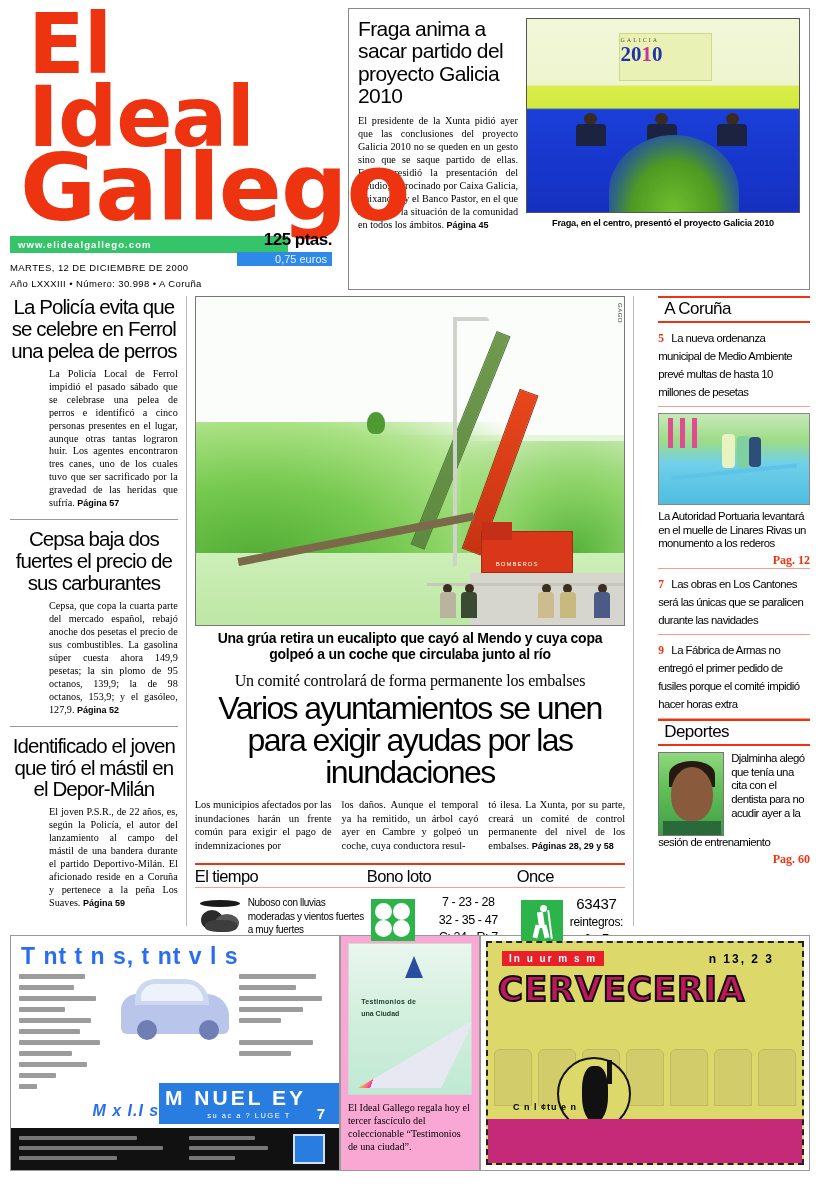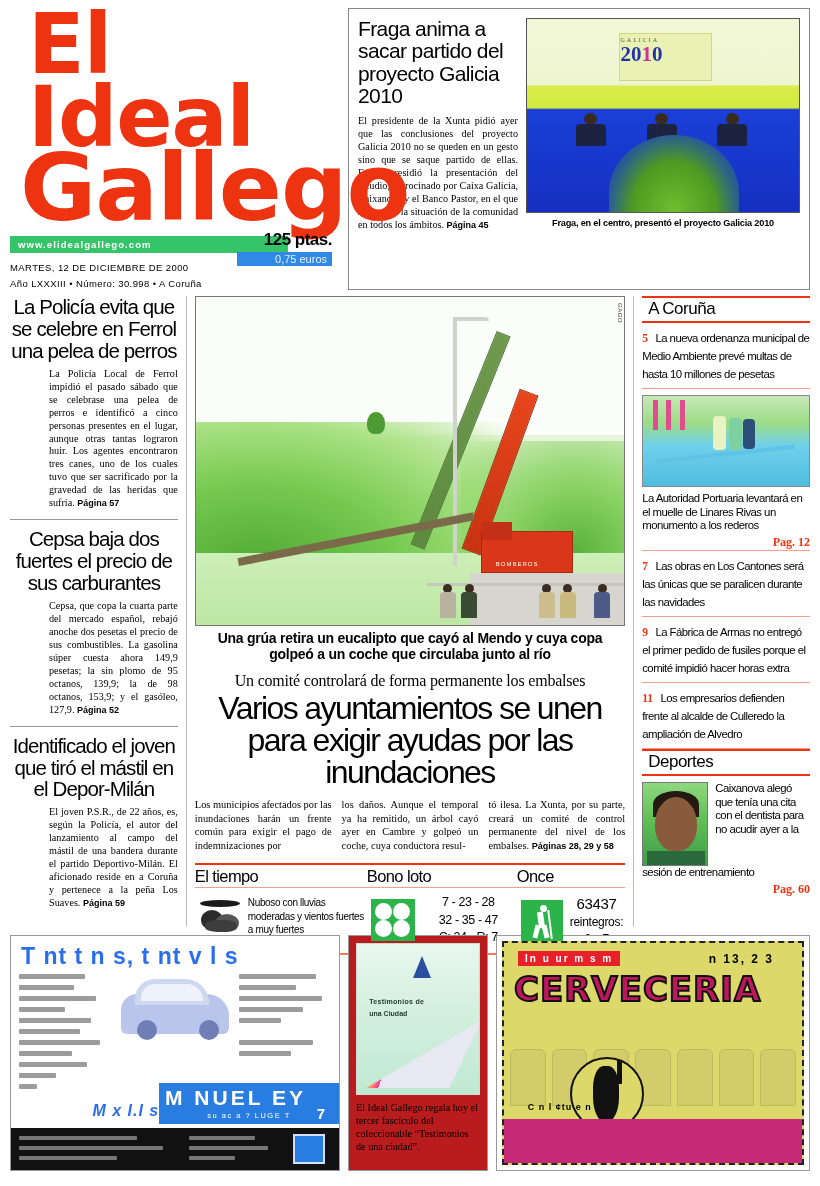--- a/index.html
+++ b/index.html
@@ -64,21 +64,21 @@
     position: absolute; left: 30%; bottom: 0; width: 48%; height: 40%;
     background: radial-gradient(ellipse at 50% 100%, #6fbf2f 0%, #4e9a22 46%, #2b5f8e 70%, #1530c0 100%);
     border-radius: 50% 50% 0 0 / 75% 75% 0 0;
   }
   .fraga-cap { font-size: 9.2px; font-weight: bold; text-align: center; margin-top: 5px; letter-spacing: -0.2px; }
 
   
   .body-grid { display: flex; margin-top: 6px; height: 630px; }
   .col-left { width: 178px; padding-right: 8px; border-right: 1px solid #bbb; }
   .col-mid  { flex: 1; padding: 0 8px; }
-  .col-right{ width: 178px; padding-left: 8px; border-left: 1px solid #bbb; }
+  .col-right{ width: 178px; padding-left: 24px; border-left: 1px solid #bbb; }
 
   .lead-head {
     font-size: 20.5px; line-height: 1.07; letter-spacing: -0.9px;
     text-align: center; font-weight: 400;
   }
   .lead-body {
     font-family: "Liberation Serif", serif;
     font-size: 10.2px; line-height: 1.27; text-align: justify; margin-top: 6px; margin-left: 39px;
   }
   .rule-thin { border-top: 1px solid #999; margin: 9px 0 8px; }
@@ -190,42 +190,42 @@
   .dep-photo {
     width: 66px; height: 84px; flex: none; border: 1px solid #777;
     background: linear-gradient(#8fd87f 0%, #63c257 40%, #3f9e48 100%); position: relative; overflow: hidden;
   }
   .dep-photo .face { position:absolute; left:12px; top:14px; width:42px; height:54px; background:#8a5a3c; border-radius:50% 50% 45% 45%; }
   .dep-photo .hair { position:absolute; left:10px; top:8px; width:46px; height:26px; background:#241a12; border-radius:50% 50% 0 0; }
   .dep-photo .shirt{ position:absolute; left:4px; bottom:0; width:58px; height:14px; background:#2a6a3a; }
   .dep-text { font-size: 11.4px; line-height: 1.2; letter-spacing: -0.55px; }
 
   
-  .ads-row { display: flex; gap: 8px; margin-top: 9px; height: 236px; }
+  .ads-row { display: flex; margin-top: 9px; height: 236px; }
   .ad-car { width: 330px; border: 1px solid #999; background: #fff; position: relative; overflow: hidden; }
   .ad-car .hdr { color: #2a6ef0; font-size: 23px; font-weight: bold; letter-spacing: 1px; padding: 7px 10px 0; }
   .ad-car .cols { display: flex; padding: 4px 8px; gap: 4px; height: 124px; }
   .ad-car .blur-col { width: 92px; }
   .ad-car .blurline { height: 5px; background: #4a4a4a; opacity: .55; margin-bottom: 6px; border-radius: 1px; }
   .ad-car .carimg { flex: 1; position: relative; }
   .ad-car .car-body { position: absolute; left: 6px; top: 20px; width: 108px; height: 40px; background: #b9c5ea; border-radius: 16px 22px 6px 6px; }
   .ad-car .car-roof { position: absolute; left: 20px; top: 5px; width: 74px; height: 26px; background: #cfd8f1; border-radius: 20px 24px 0 0; }
   .ad-car .car-win { position: absolute; left: 26px; top: 10px; width: 62px; height: 17px; background: #eef2fb; border-radius: 14px 16px 0 0; }
   .ad-car .car-w1 { position:absolute; left:16px; bottom:-6px; width:20px; height:20px; background:#6f7fb5; border-radius:50%; }
   .ad-car .car-w2 { position:absolute; right:10px; bottom:-6px; width:20px; height:20px; background:#6f7fb5; border-radius:50%; }
   .ad-car .price-line { color: #2a6ef0; font-size: 16px; font-style: italic; font-weight: bold; text-align: center; margin-top: 8px; letter-spacing: 1px;}
   .ad-car .blue-badge { position: absolute; right: 0; bottom: 46px; width: 180px; background: #2a7de0; color: #fff; padding: 3px 6px; }
   .ad-car .bb-name { font-size: 21px; font-weight: bold; letter-spacing: 3px; }
   .ad-car .bb-sub { font-size: 7.5px; text-align: center; letter-spacing: 1.5px; line-height: 1.5; }
   .ad-car .bb-num { position: absolute; right: 14px; bottom: 2px; font-size: 15px; font-weight: bold; }
   .ad-car .footer-bar { position: absolute; left: 0; bottom: 0; width: 100%; height: 42px; background: #111; }
   .ad-car .fb-line { position:absolute; left:8px; height:4px; background:#777; border-radius:1px; }
   .ad-car .blue-sq { position: absolute; right: 14px; bottom: 6px; width: 32px; height: 30px; background: #2a7de0; border: 2px solid #cfe0f7; }
 
-  .ad-book { width: 140px; border: 1px solid #999; background: #b91c1c; padding: 7px; }
+  .ad-book { width: 140px; border: 1px solid #999; background: #f9a8d4; padding: 7px; }
   .ad-book .cover {
     height: 152px; position: relative; overflow: hidden;
     background: linear-gradient(#e9f7ef 0%, #d6f0e0 40%, #bfe9d2 100%);
     border: 1px solid #cfd9d2;
   }
   .ad-book .prism {
     position: absolute; left: 4px; bottom: 6px; width: 126px; height: 110px;
     background: conic-gradient(from 200deg at 18% 86%, #ff2b9d 0deg, #ffe23a 40deg, #48e36a 80deg, #34c8e8 120deg, #6a46e8 160deg, #e8e8f2 200deg, #e8e8f2 360deg);
     clip-path: polygon(4% 100%, 96% 38%, 70% 100%);
   }
@@ -457,33 +457,29 @@
       <div class="r-pag">Pag. 12</div>
 
       <div class="r-item" style="border-top:1.5px solid #f4a08c;">
         <span class="r-num">7</span>
         <span class="r-text">Las obras en Los Cantones será las únicas que se paralicen durante las navidades</span>
       </div>
       <div class="r-item">
         <span class="r-num">9</span>
         <span class="r-text">La Fábrica de Armas no entregó el primer pedido de fusiles porque el comité impidió hacer horas extra</span>
       </div>
-      <div class="r-item">
-        <span class="r-num">11</span>
-        <span class="r-text">Los empresarios defienden frente al alcalde de Culleredo la ampliación de Alvedro</span>
-      </div>
 
       <div class="sec-head">Deportes</div>
       <div class="dep-row">
         <div class="dep-photo">
           <div class="hair"></div>
           <div class="face"></div>
           <div class="shirt"></div>
         </div>
-        <div class="dep-text">Caixanova alegó que tenía una cita con el dentista para no acudir ayer a la</div>
+        <div class="dep-text">Djalminha alegó que tenía una cita con el dentista para no acudir ayer a la</div>
       </div>
       <div class="dep-text">sesión de entrenamiento</div>
       <div class="r-pag">Pag. 60</div>
     </div>
   </div>
 
   <div class="ads-row">
 
     <div class="ad-car">
       <div class="hdr">T  nt  t  n s, t nt  v l s</div>

